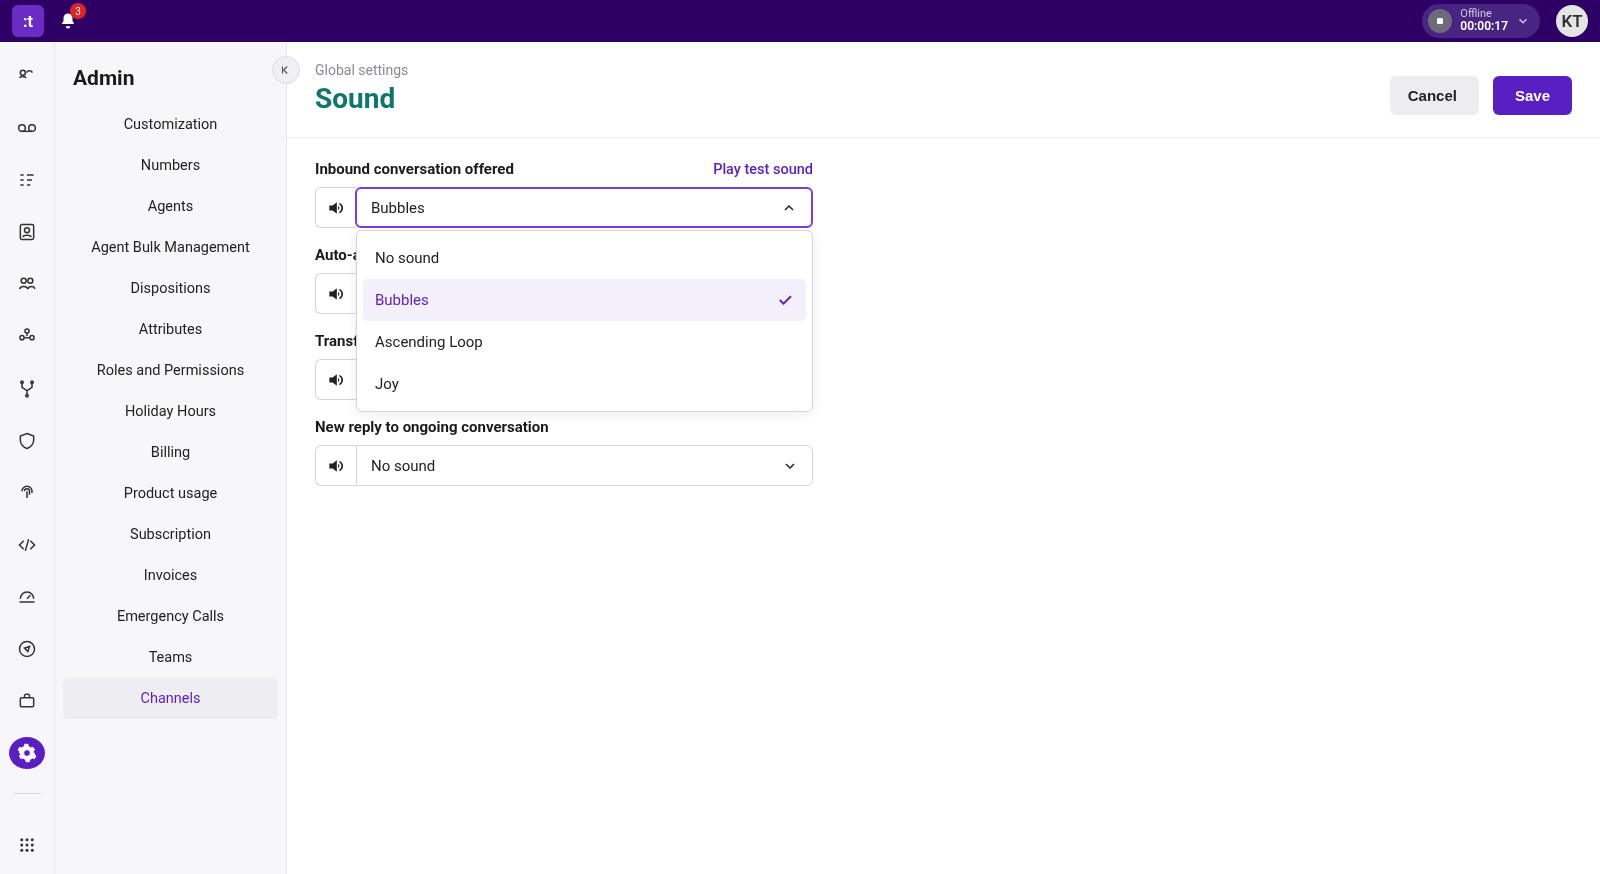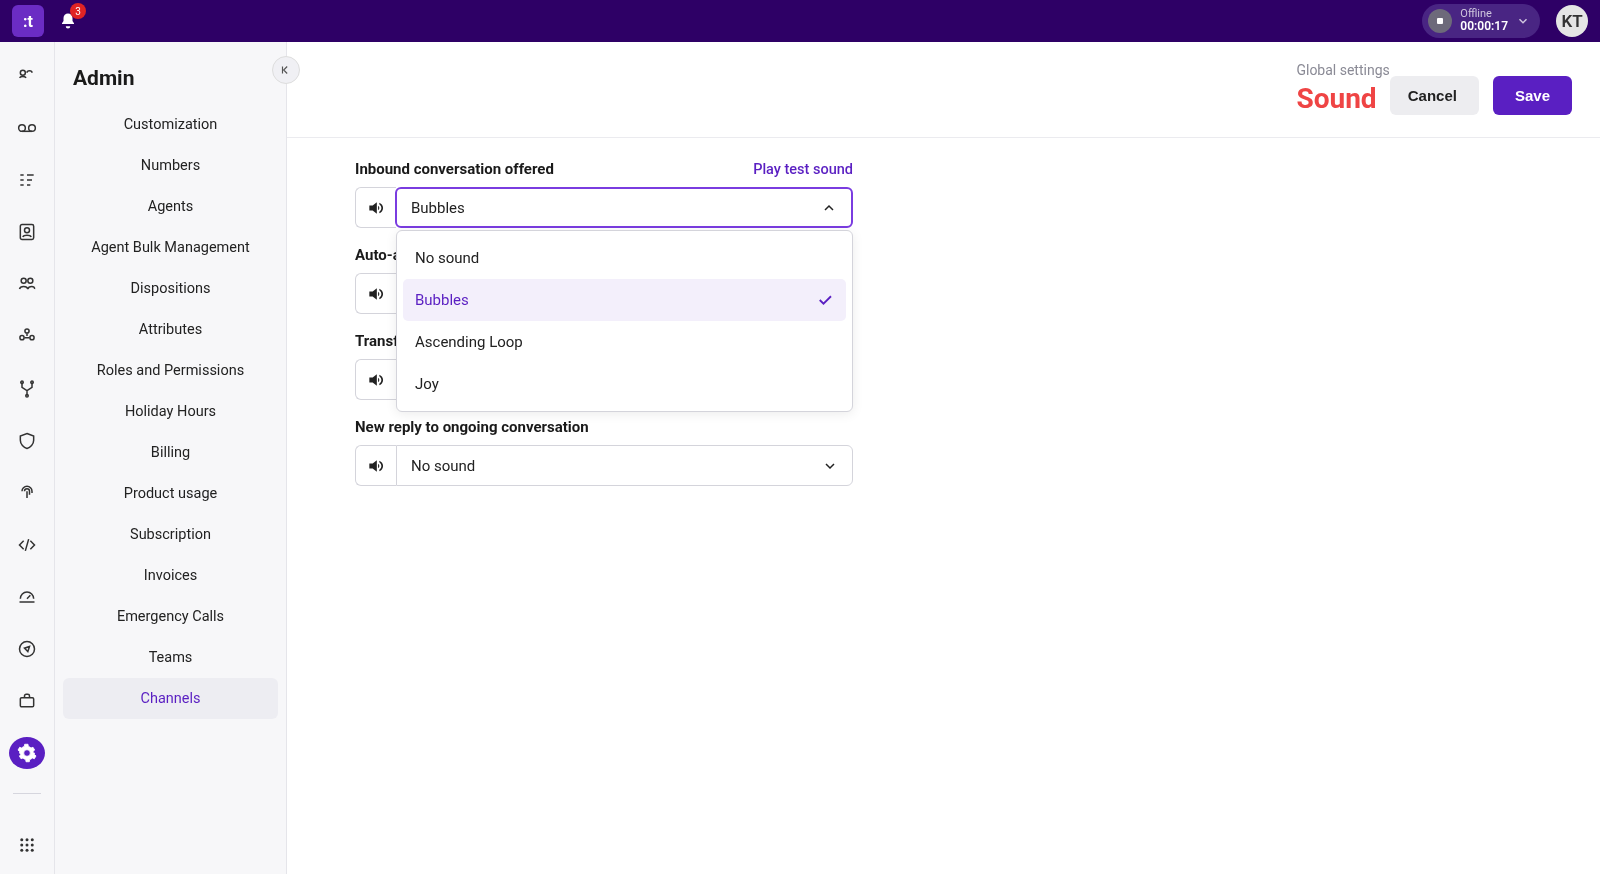--- a/index.html
+++ b/index.html
@@ -199,32 +199,32 @@
     .main {
       flex: 1;
       background: #fff;
       display: flex;
       flex-direction: column;
     }
     .main-header {
       padding: 20px 28px 22px 28px;
       border-bottom: 1px solid #ebebef;
       display: flex;
-      justify-content: flex-end;
+      justify-content: space-between;
       align-items: flex-end;
     }
     .breadcrumb {
       font-size: 14px;
       color: #8a8a95;
       margin-bottom: 4px;
     }
     .page-title {
       font-size: 28px;
       font-weight: 700;
-      color: #ef4444;
+      color: #0f766e;
     }
     .header-actions {
       display: flex;
       gap: 14px;
     }
     .btn {
       padding: 11px 22px;
       border-radius: 6px;
       font-size: 15px;
       font-weight: 600;
@@ -234,21 +234,20 @@
     .btn-secondary { background: #ededf0; color: #222; padding-left: 18px; }
     .btn-primary { background: #5a1fc2; color: #fff; }
 
     .main-body {
       padding: 22px 28px;
     }
     .setting-row {
       width: 498px;
       margin-bottom: 18px;
       position: relative;
-      margin-left: 40px;
     }
     .setting-label-row {
       display: flex;
       justify-content: space-between;
       align-items: center;
       margin-bottom: 9px;
     }
     .setting-label {
       font-size: 15px;
       font-weight: 700;

